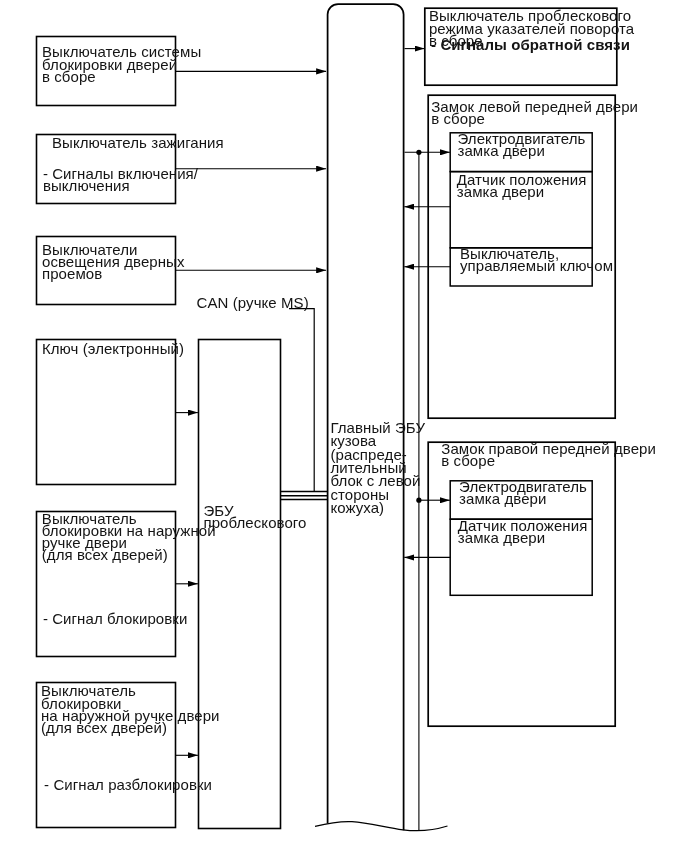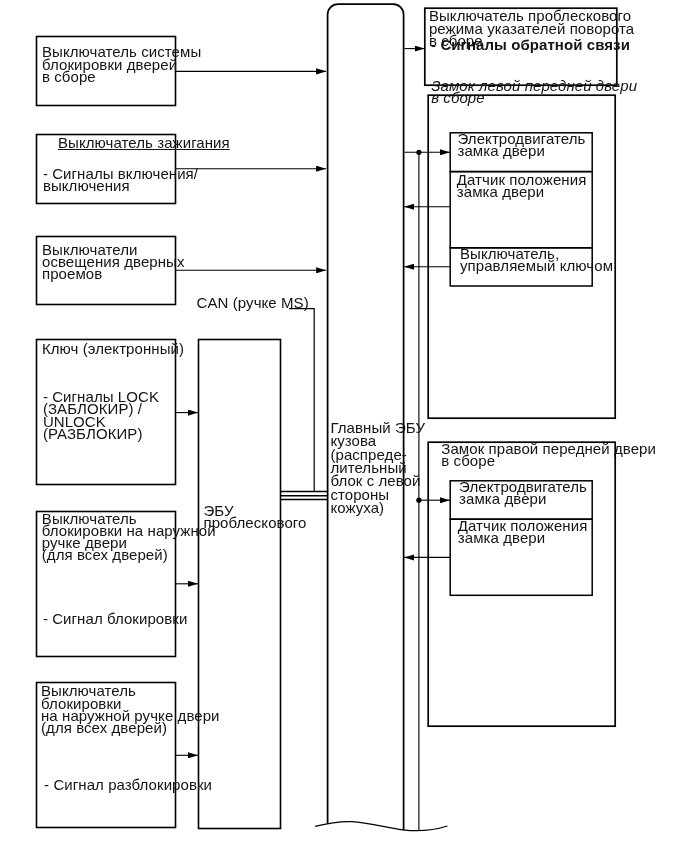--- a/index.html
+++ b/index.html
@@ -95,31 +95,27 @@
 
     <line x1="450.2" y1="557.4" x2="404.3" y2="557.4" stroke-width="1.1" marker-end="url(#ahl)"></line>
 
     <path d="M315,826.4 C327,823.4 339,820.9 352,821.6 C369,822.5 386,827.7 403,829.8 C419,831.8 434,830.2 447.5,826" stroke-width="1.25"></path>
   </g>
 </svg>
 
 <div class="tx" style="left:42.0px;top:46.3px;">Выключатель системы
 блокировки дверей
 в сборе</div>
-<div class="tx" style="left:58px;top:137.2px;text-decoration:underline;">Выключатель зажигания</div>
+<div class="tx" style="left:52px;top:137.2px;">Выключатель зажигания</div>
 <div class="tx" style="left:42.9px;top:167.6px;">- Сигналы включения/
 выключения</div>
 <div class="tx" style="left:42.0px;top:243.9px;">Выключатели
 освещения дверных
 проемов</div>
 <div class="tx" style="left:41.9px;top:343.3px;">Ключ (электронный)</div>
-<div class="tx" style="left:42.9px;top:391.1px;">- Сигналы LOCK
-(ЗАБЛОКИР) /
-UNLOCK
-(РАЗБЛОКИР)</div>
 <div class="tx" style="left:41.8px;top:512.5px;">Выключатель
 блокировки на наружной
 ручке двери
 (для всех дверей)</div>
 <div class="tx" style="left:42.9px;top:613.1px;">- Сигнал блокировки</div>
 <div class="tx" style="left:41.0px;top:685.4px;">Выключатель
 блокировки
 на наружной ручке двери
 (для всех дверей)</div>
 <div class="tx" style="left:44.1px;top:779.3px;">- Сигнал разблокировки</div>
@@ -132,21 +128,21 @@
 (распреде-
 лительный
 блок с левой
 стороны
 кожуха)</div>
 
 <div class="tx" style="left:428.9px;top:10.3px;">Выключатель проблескового
 режима указателей поворота
 в сборе</div>
 <div class="tx" style="left:431.1px;top:39px;font-weight:bold;">- Сигналы обратной связи</div>
-<div class="tx" style="left:431.2px;top:80px;font-style:italic;">Замок левой передней двери
+<div class="tx" style="left:431.2px;top:101px;">Замок левой передней двери
 в сборе</div>
 <div class="tx" style="left:457.5px;top:132.9px;">Электродвигатель
 замка двери</div>
 <div class="tx" style="left:456.8px;top:173.8px;">Датчик положения
 замка двери</div>
 <div class="tx" style="left:460px;top:247.8px;">Выключатель,
 управляемый ключом</div>
 <div class="tx" style="left:429.3px;top:443.2px;margin-left:12px;">Замок правой передней двери
 в сборе</div>
 <div class="tx" style="left:459.1px;top:480.8px;">Электродвигатель

